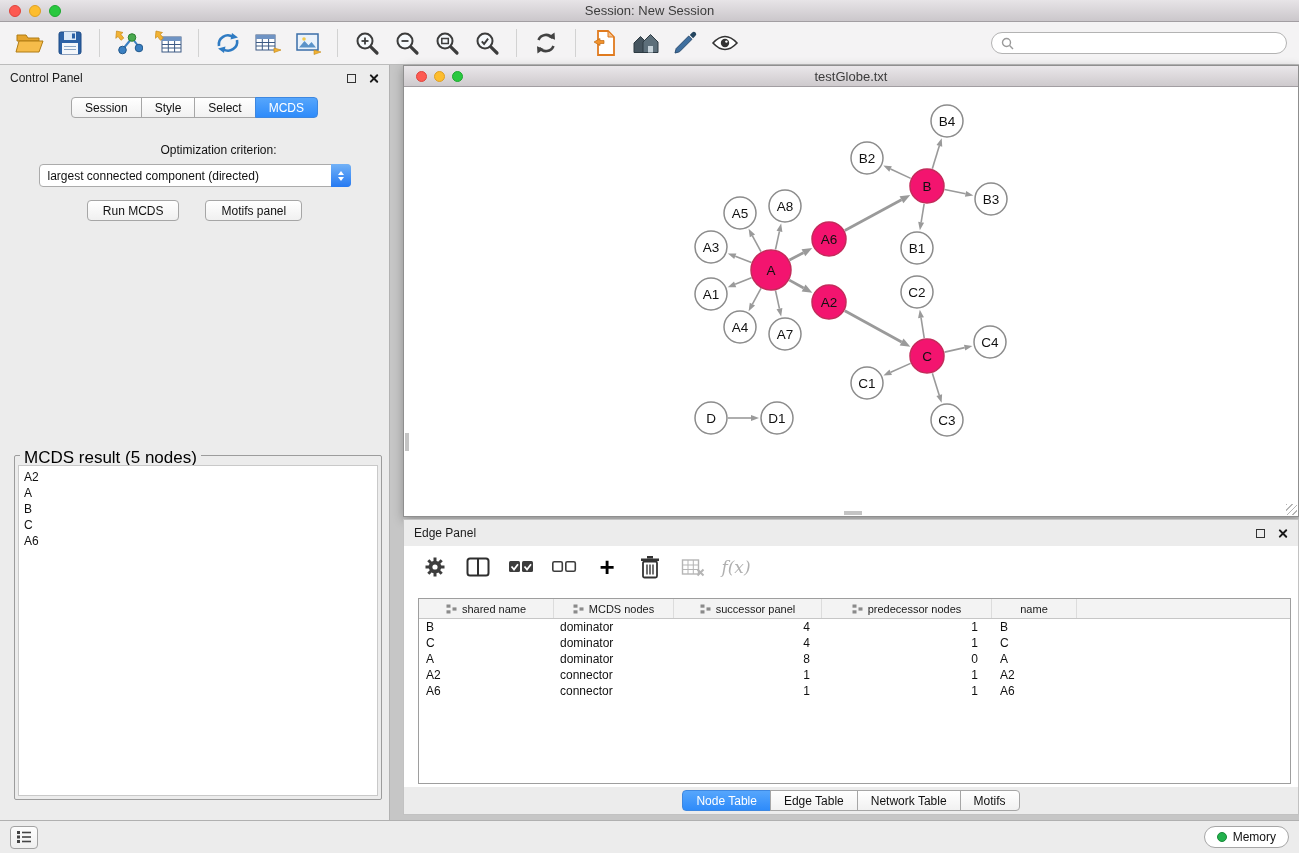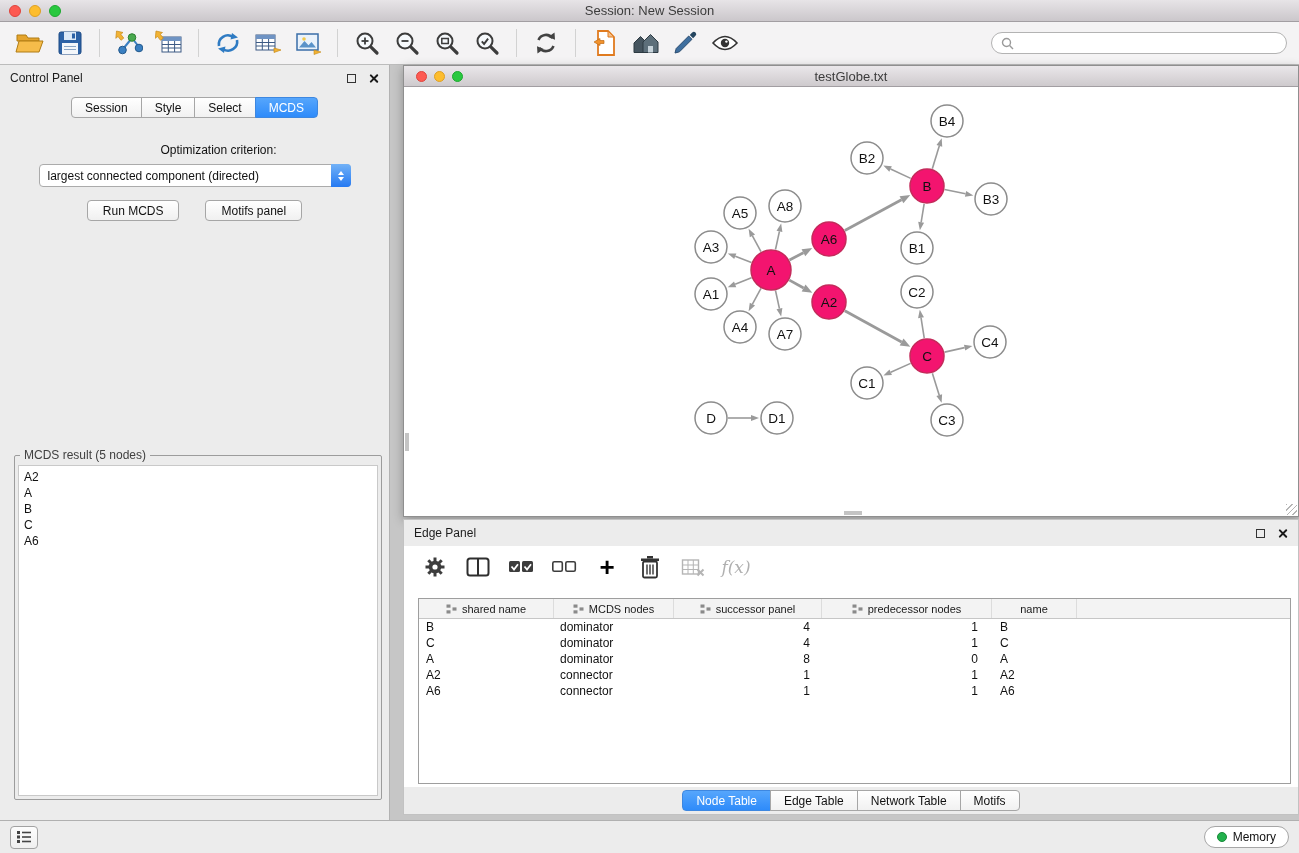--- a/index.html
+++ b/index.html
@@ -51,21 +51,21 @@
   .combo{width:312px;height:23px;margin:7px auto 0;background:#fff;border:1px solid #ababab;border-radius:4px;
     position:relative;display:flex;align-items:center;padding-left:8px;font-size:12px;color:#111;}
   .combo-stepper{position:absolute;right:-1px;top:-1px;bottom:-1px;width:20px;border-radius:0 4px 4px 0;
     background:linear-gradient(#72b2f7,#2579f2);display:flex;flex-direction:column;align-items:center;justify-content:center;gap:2px;}
   .step-up{width:0;height:0;border-left:3.5px solid transparent;border-right:3.5px solid transparent;border-bottom:4.5px solid #fff;}
   .step-down{width:0;height:0;border-left:3.5px solid transparent;border-right:3.5px solid transparent;border-top:4.5px solid #fff;}
   .btn-row{display:flex;justify-content:center;gap:26px;margin-top:13px;}
   .aqua-btn{height:21px;padding:0 15px;background:linear-gradient(#ffffff,#f0f0f0);border:1px solid #a6a6a6;
     border-radius:4px;font-size:12px;color:#111;display:flex;align-items:center;cursor:default;}
   .groupbox{position:absolute;left:14px;top:390px;width:368px;height:345px;border:1px solid #9c9c9c;border-radius:2px;}
-  .groupbox-title{position:absolute;top:-8px;left:5px;background:#ececec;padding:0 4px;font-size:12px;color:#404040;}
+  .groupbox-title{position:absolute;top:-8px;left:5px;background:#ececec;padding:0 4px;font-size:17px;color:#000000;}
   .result-list{position:absolute;left:3px;right:3px;top:9px;bottom:3px;background:#fff;border:1px solid #c9c9c9;
     overflow:auto;padding-top:3px;}
   .result-item{font-size:12px;line-height:16px;padding-left:5px;color:#111;}
 
   
   .network-window{position:absolute;left:403px;top:65px;width:896px;height:452px;background:#14b8a6;
     border:1px solid #8f8f8f;box-shadow:0 3px 10px rgba(0,0,0,0.28);}
   .win-titlebar{height:21px;background:linear-gradient(#eae7ea,#cecacd);border-bottom:1px solid #a29ea2;
     position:relative;display:flex;align-items:center;justify-content:center;}
   .win-titlebar .lights{left:12px;top:5px;gap:7px;}

